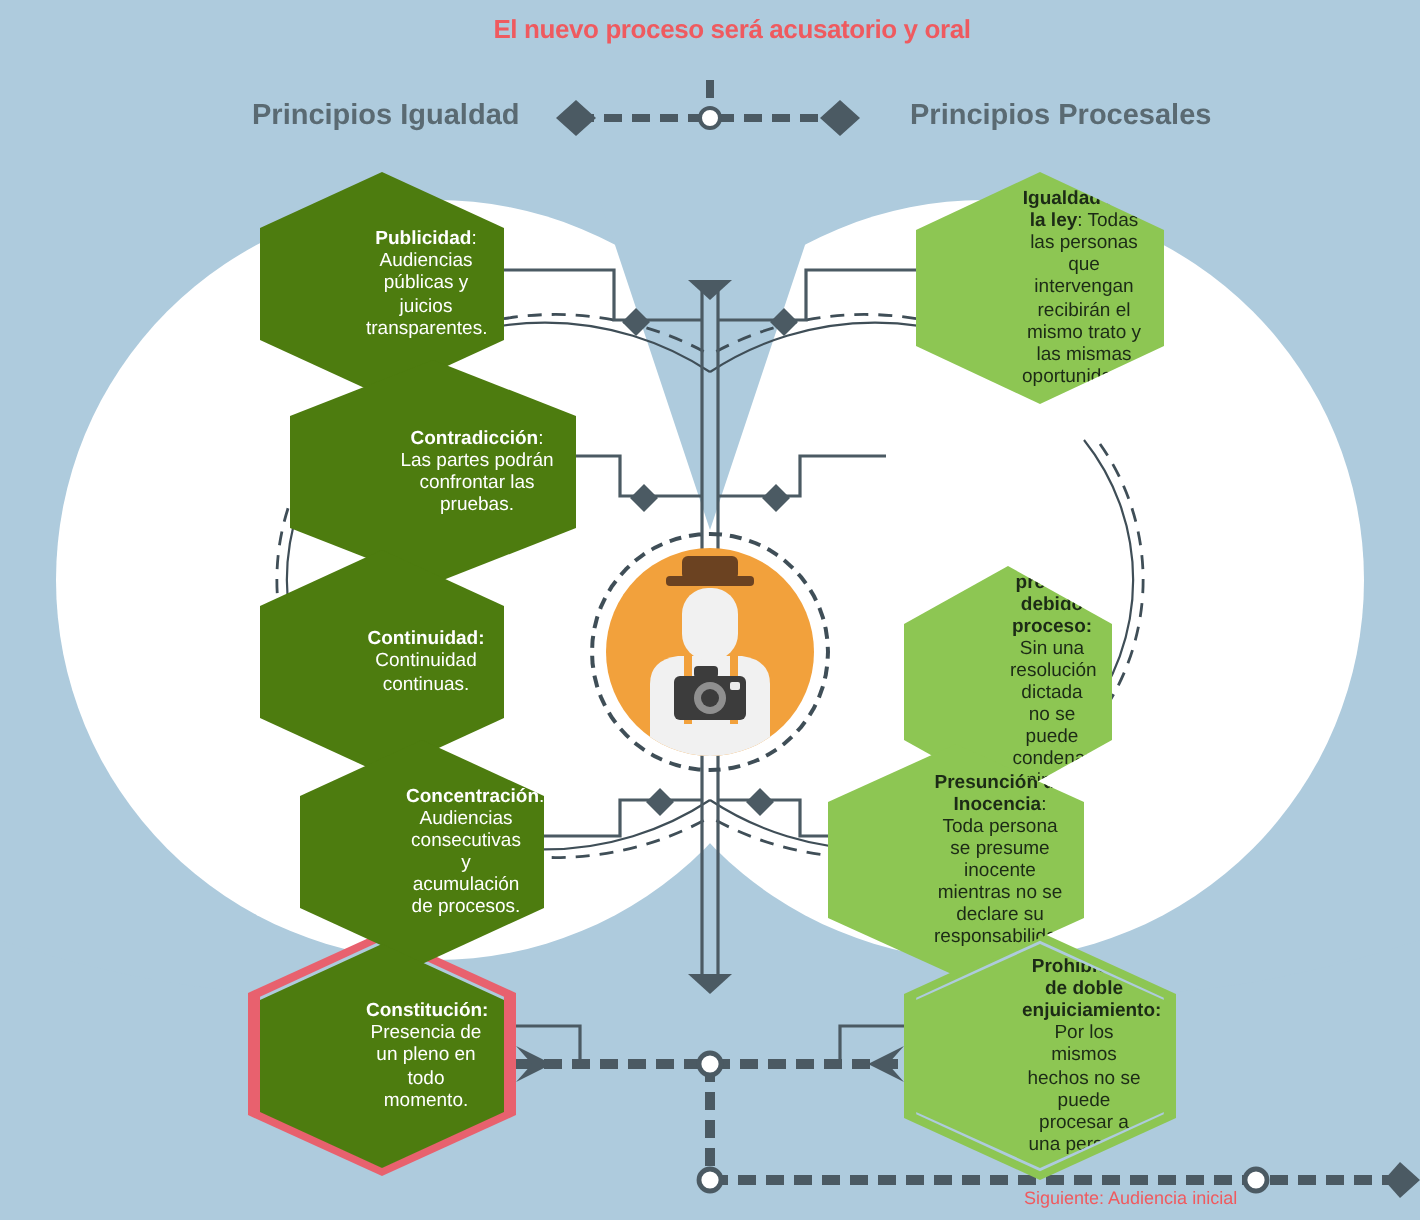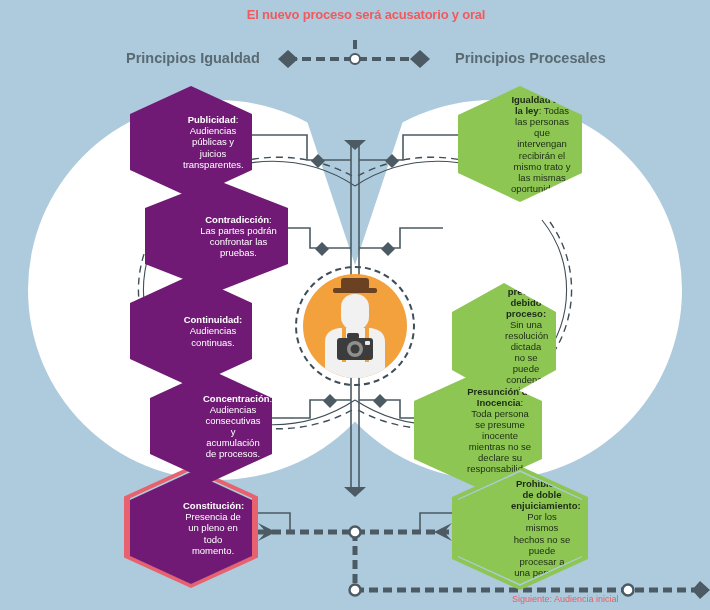--- a/index.html
+++ b/index.html
@@ -16,21 +16,21 @@
   #svg-lines{z-index:3;}
   .hexwrap{position:absolute;z-index:5;}
   .hex{
     position:relative;
     width:100%;height:100%;
     clip-path:polygon(50% 0%,100% 25%,100% 75%,50% 100%,0% 75%,0% 25%);
     display:flex;align-items:center;justify-content:center;
     box-sizing:border-box;
     padding-left:44px;
   }
-  .hex.red{background:#701a75;}
+  .hex.red{background:#4d7c0f;}
   .hex.green{background:#8dc653;}
   .hextext{
     text-align:center;
     line-height:1.16;
     padding:0 9px;
     box-sizing:border-box;
     width:100%;
   }
   .hex.red .hextext{color:#ffffff;font-size:9.5px;}
   .hex.green .hextext{color:#1c2b16;font-size:9.5px;}
@@ -208,21 +208,21 @@
         <b>Contradicción</b><span>:</span>
         <span>Las partes podrán confrontar las pruebas.</span>
       </div>
     </div>
   </div>
 
   <div class="hexwrap" style="left:130px;top:275px;width:122px;height:112px;">
     <div class="hex red">
       <div class="hextext">
         <b>Continuidad:</b><span></span>
-        <span>Audiencias continuas.</span>
+        <span>Continuidad continuas.</span>
       </div>
     </div>
   </div>
 
   <div class="hexwrap" style="left:150px;top:370px;width:122px;height:112px;">
     <div class="hex red">
       <div class="hextext">
         <b>Concentración</b><span>:</span>
         <span>Audiencias consecutivas y acumulación de procesos.</span>
       </div>

